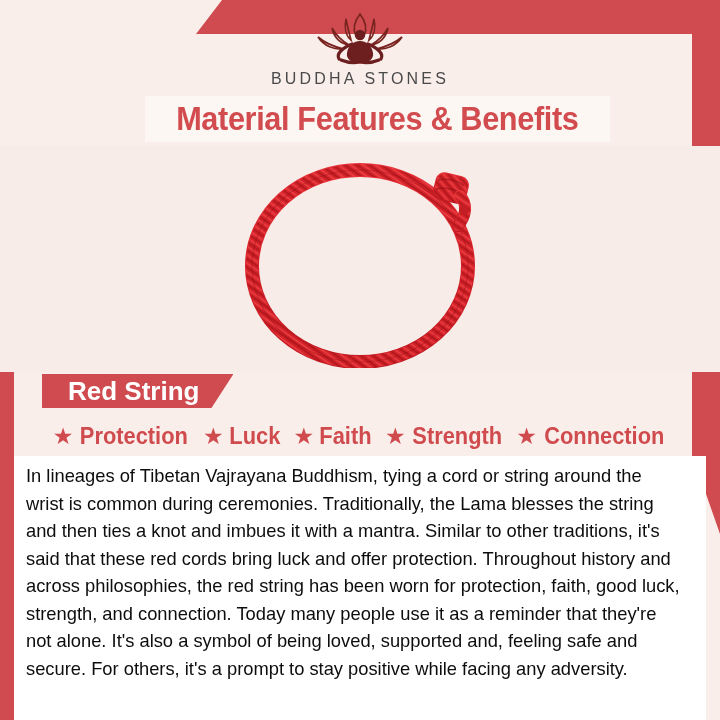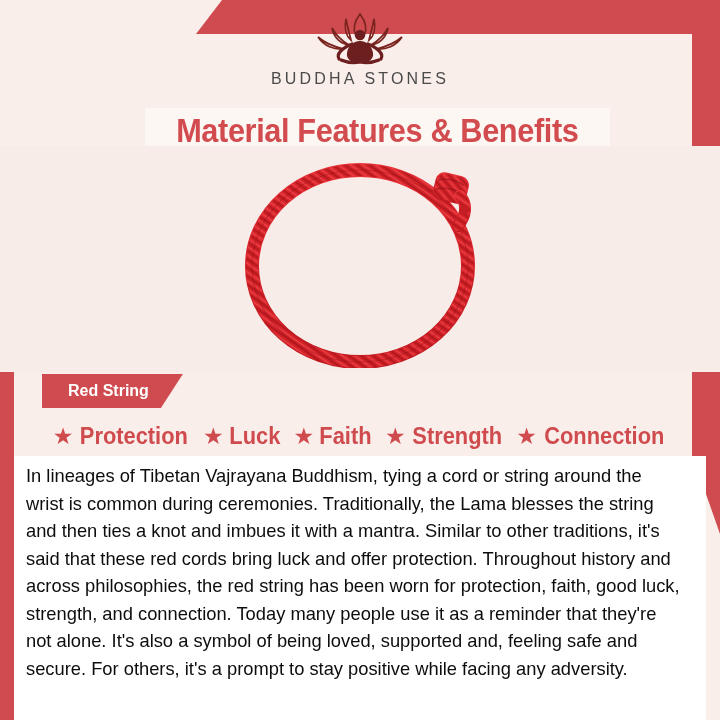--- a/index.html
+++ b/index.html
@@ -72,21 +72,21 @@
     margin-top: 2px;
     font-family: Liberation Sans, sans-serif;
     font-size: 16px;
     letter-spacing: 3.2px;
     color: #4a4a4a;
   }
 
   
   .title-band {
     position: absolute;
-    top: 108px;
+    top: 96px;
     left: 145px;
     width: 465px;
     height: 46px;
     background: #fdf7f4;
     display: flex;
     align-items: center;
     justify-content: center;
   }
   .title-text {
     font-size: 33px;
@@ -120,21 +120,21 @@
     top: 374px;
     left: 42px;
     height: 34px;
     padding: 0 34px 0 26px;
     background: #cf4b4f;
     display: flex;
     align-items: center;
     clip-path: polygon(0 0, 100% 0, calc(100% - 22px) 100%, 0 100%);
   }
   .label-banner-text {
-    font-size: 16px;
+    font-size: 26px;
     font-weight: bold;
     color: #ffffff;
     white-space: nowrap;
   }
 
   
   .features-strip {
     position: absolute;
     top: 416px;
     left: 14px;

